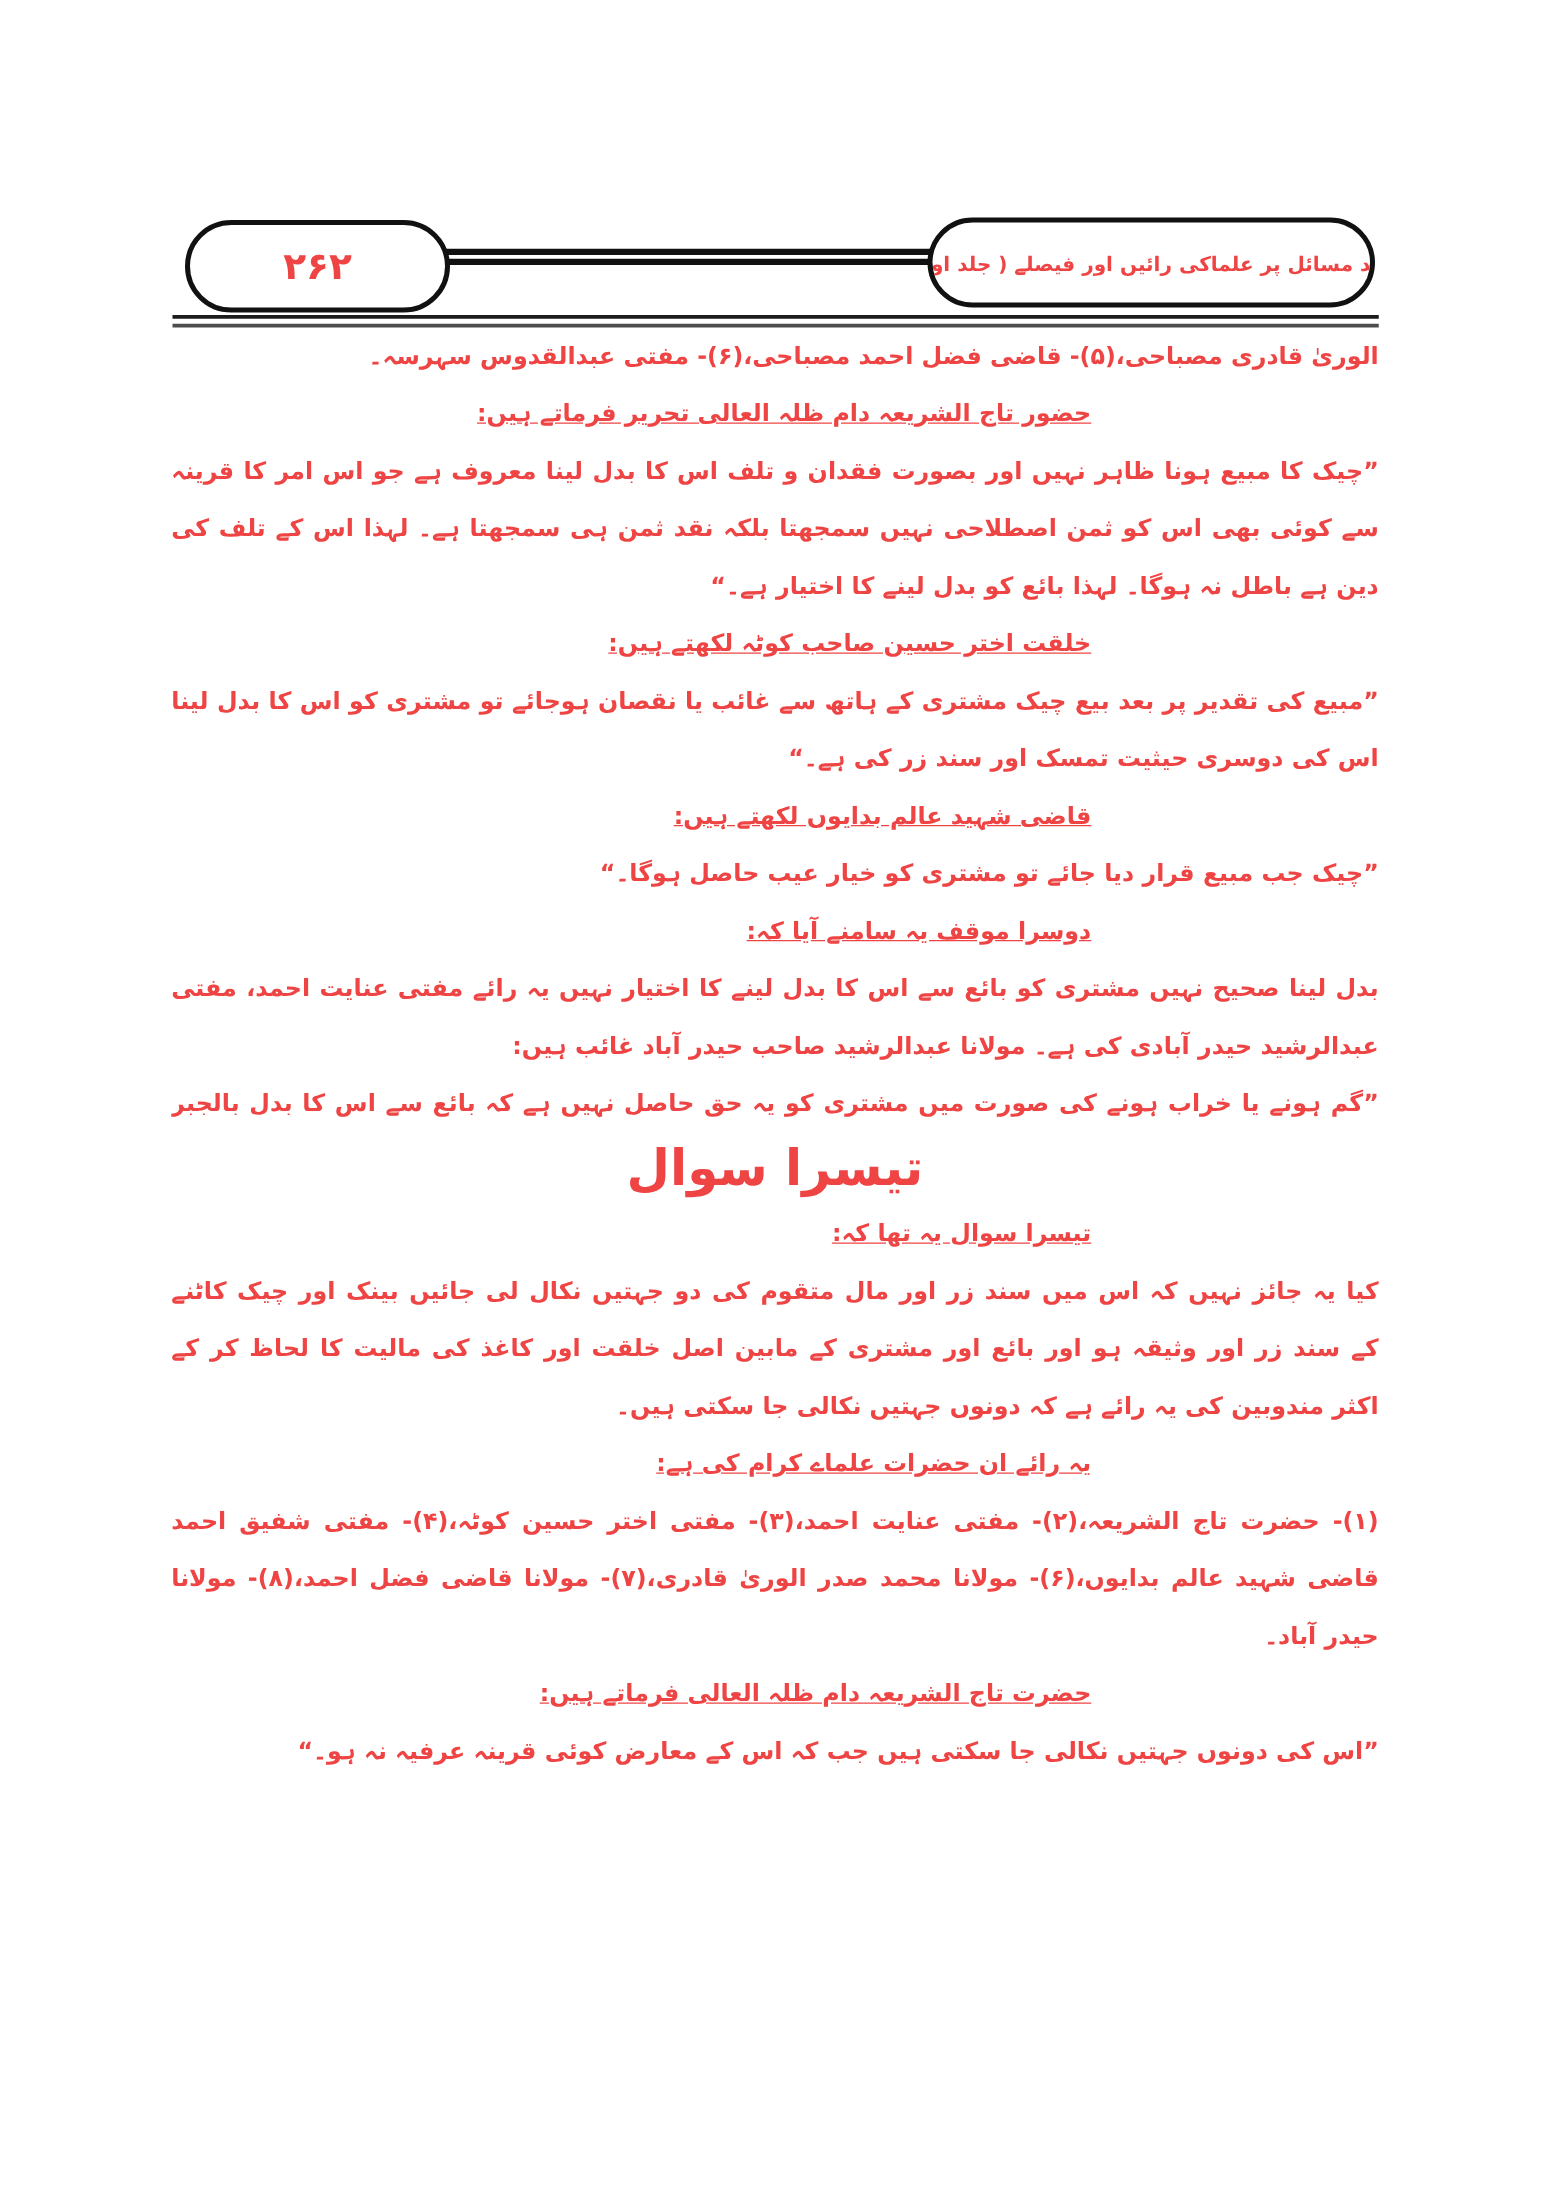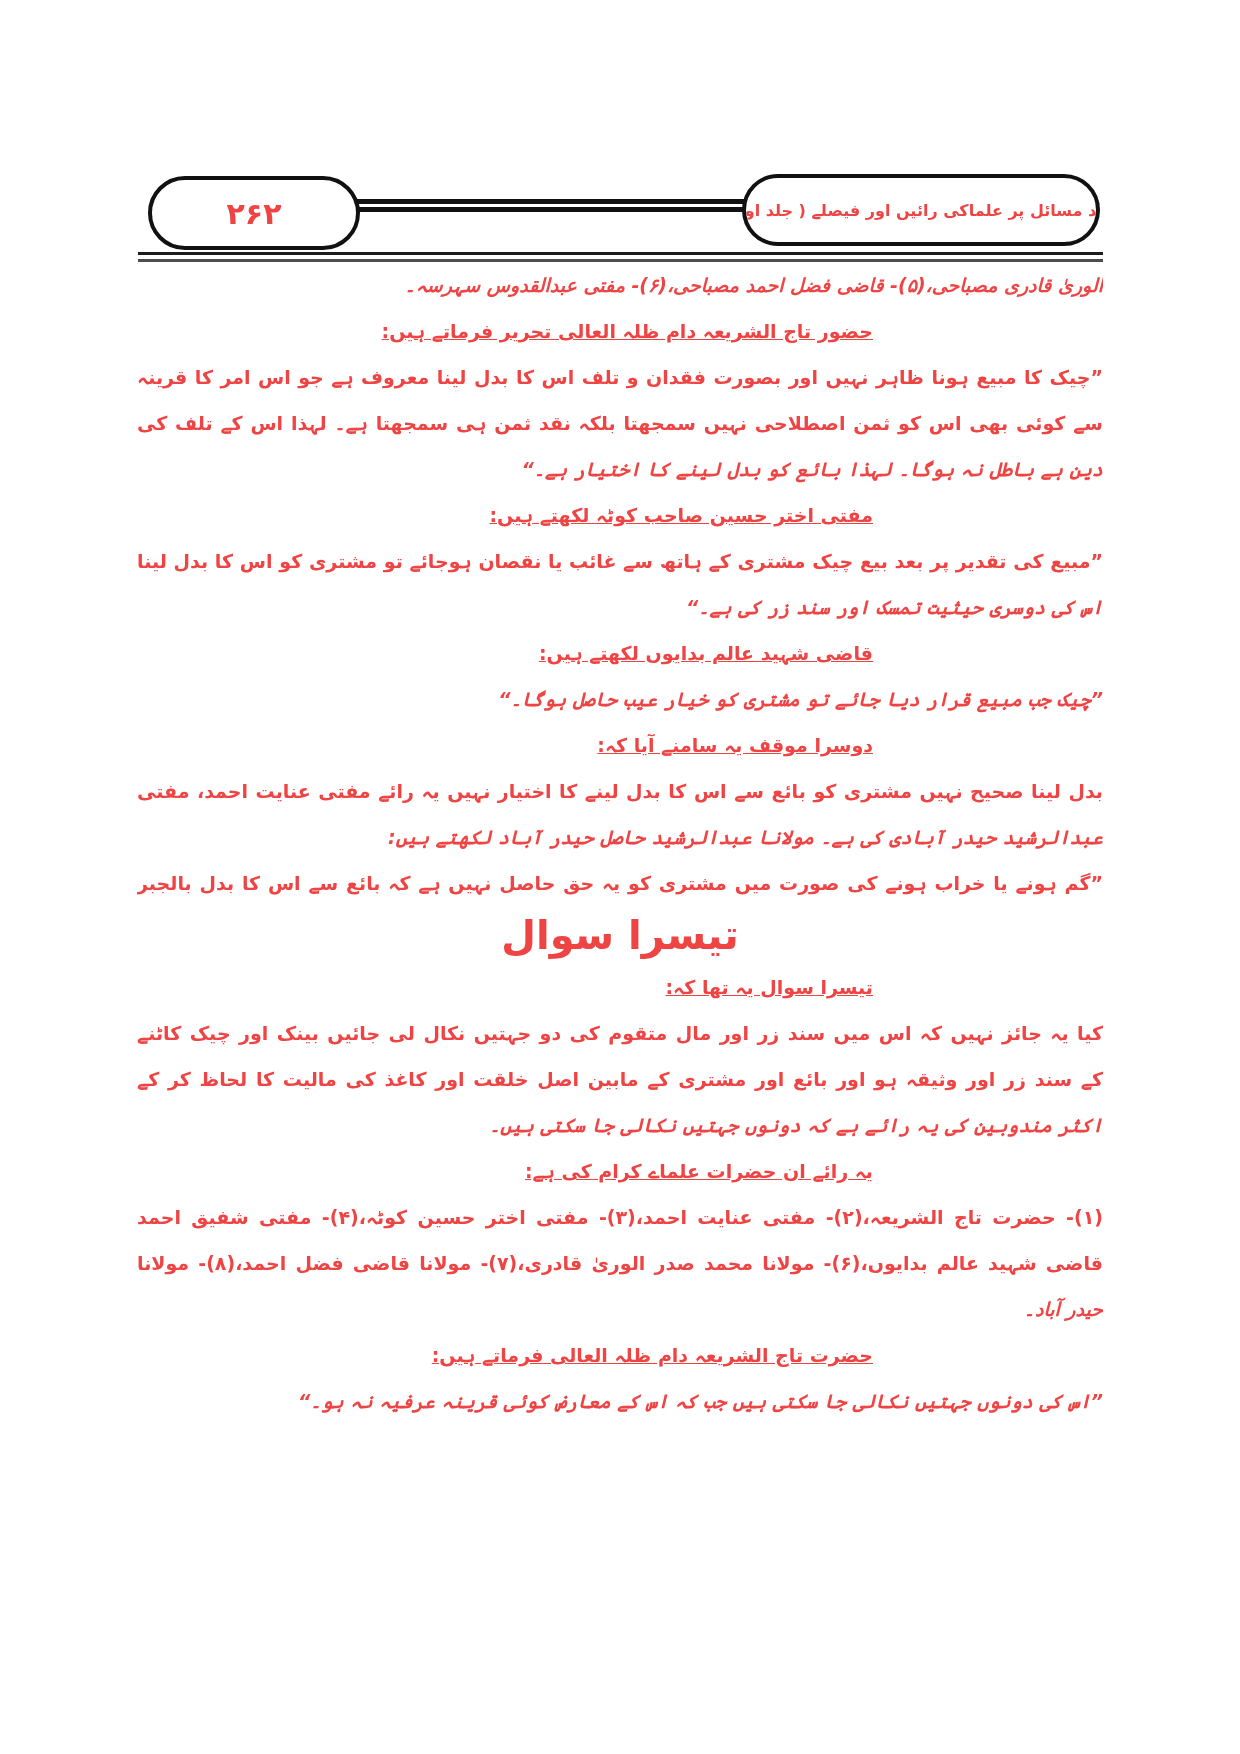--- a/index.html
+++ b/index.html
@@ -63,21 +63,21 @@
     position: absolute;
     top: 262px;
     right: 137px;
     width: 966px;
     direction: rtl;
     font-size: 19px;
     font-weight: 600;
     line-height: 46px;
   }
   .line { height: 46px; overflow: hidden; }
-  .line.flush  { white-space: nowrap; font-style: italic; }
+  .line.flush  { white-space: nowrap; }
   .line.indent { text-align: right; padding-right: 230px; box-sizing: border-box; white-space: nowrap; text-decoration: underline; }
   .line.full   { text-align: justify; text-align-last: justify; }
   .line.heading {
     height: 58px;
     line-height: 58px;
     text-align-last: center;
     font-size: 40px;
     font-weight: bold;
   }
 </style>
@@ -94,28 +94,28 @@
     <span>جدید مسائل پر علماکی رائیں اور فیصلے ( جلد اول )</span>
   </div>
   <div class="header-rule"></div>
 
   <div class="body-text">
       <div class="line flush">الوریٰ قادری مصباحی،(۵)- قاضی فضل احمد مصباحی،(۶)- مفتی عبدالقدوس سہرسہ۔</div>
       <div class="line indent">حضور تاج الشریعہ دام ظلہ العالی تحریر فرماتے ہیں:</div>
       <div class="line full">”چیک کا مبیع ہونا ظاہر نہیں اور بصورت فقدان و تلف اس کا بدل لینا معروف ہے جو اس امر کا قرینہ ہے کہ عاقدین میں</div>
       <div class="line full">سے کوئی بھی اس کو ثمن اصطلاحی نہیں سمجھتا بلکہ نقد ثمن ہی سمجھتا ہے۔ لہذا اس کے تلف کی صورت میں اصل ثمن جو بذمۂ مشتری</div>
       <div class="line flush">دین ہے باطل نہ ہوگا۔ لہذا بائع کو بدل لینے کا اختیار ہے۔“</div>
-      <div class="line indent">مفتی اختر حسین صاحب کوٹہ لکھتے ہیں:</div>
+      <div class="line indent">خلقت اختر حسین صاحب کوٹہ لکھتے ہیں:</div>
       <div class="line full">”مبیع کی تقدیر پر بعد بیع چیک مشتری کے ہاتھ سے غائب یا نقصان ہوجائے تو مشتری کو اس کا بدل لینا یا بیع فسخ کرنا جائز ہوگا کہ</div>
       <div class="line flush">اس کی دوسری حیثیت تمسک اور سند زر کی ہے۔“</div>
       <div class="line indent">قاضی شہید عالم بدایوں لکھتے ہیں:</div>
       <div class="line flush">”چیک جب مبیع قرار دیا جائے تو مشتری کو خیار عیب حاصل ہوگا۔“</div>
       <div class="line indent">دوسرا موقف یہ سامنے آیا کہ:</div>
       <div class="line full">بدل لینا صحیح نہیں مشتری کو بائع سے اس کا بدل لینے کا اختیار نہیں یہ رائے مفتی عنایت احمد، مفتی شفیق احمد شریفی اور مولانا</div>
-      <div class="line flush">عبدالرشید حیدر آبادی کی ہے۔ مولانا عبدالرشید حاصل حیدر آباد لکھتے ہیں:</div>
+      <div class="line flush">عبدالرشید حیدر آبادی کی ہے۔ مولانا عبدالرشید صاحب حیدر آباد غائب ہیں:</div>
       <div class="line full">”گم ہونے یا خراب ہونے کی صورت میں مشتری کو یہ حق حاصل نہیں ہے کہ بائع سے اس کا بدل بالجبر طلب کرے۔“</div>
       <div class="line heading">تیسرا سوال</div>
       <div class="line indent">تیسرا سوال یہ تھا کہ:</div>
       <div class="line full">کیا یہ جائز نہیں کہ اس میں سند زر اور مال متقوم کی دو جہتیں نکال لی جائیں بینک اور چیک کاٹنے والے کے مابین کا لحاظ کر</div>
       <div class="line full">کے سند زر اور وثیقہ ہو اور بائع اور مشتری کے مابین اصل خلقت اور کاغذ کی مالیت کا لحاظ کر کے مبیع اور مال متقوم ہو۔</div>
       <div class="line flush">اکثر مندوبین کی یہ رائے ہے کہ دونوں جہتیں نکالی جا سکتی ہیں۔</div>
       <div class="line indent">یہ رائے ان حضرات علماے کرام کی ہے:</div>
       <div class="line full">(۱)- حضرت تاج الشریعہ،(۲)- مفتی عنایت احمد،(۳)- مفتی اختر حسین کوٹہ،(۴)- مفتی شفیق احمد شریفی،(۵)-</div>
       <div class="line full">قاضی شہید عالم بدایوں،(۶)- مولانا محمد صدر الوریٰ قادری،(۷)- مولانا قاضی فضل احمد،(۸)- مولانا عبدالرشید صاحب</div>
       <div class="line flush">حیدر آباد۔</div>

